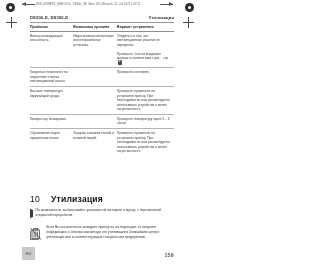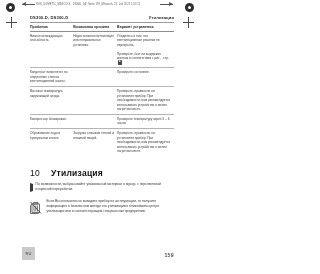--- a/index.html
+++ b/index.html
@@ -52,21 +52,21 @@
   tr.brow td{border-bottom:.45px solid #b4b4b4;}
   tr.norule td{border-bottom:none;}
   td.blank{color:transparent;}
 
   .chip{display:inline-block;background:#4a4a4a;color:#fff;font-size:2.6px;
     line-height:1;padding:.9px 1.2px;border-radius:.4px;vertical-align:middle;
     margin:0 .6px;font-weight:bold;}
 
   
   .sec{display:flex;align-items:baseline;margin-top:12px;}
-  .sec-num{font-size:8.5px;font-weight:normal;color:#111;width:21px;letter-spacing:.2px;}
+  .sec-num{font-size:8.5px;font-weight:normal;color:#111;width:21px;letter-spacing:.2px;margin-top:26px;}
   .sec-title{font-size:8.5px;font-weight:bold;color:#111;letter-spacing:.25px;}
 
   .bullet{display:flex;margin-top:4.4px;gap:2.6px;}
   .bullet .tri{flex:0 0 auto;margin-top:.9px;
     border-top:1.9px solid transparent;border-bottom:1.9px solid transparent;
     border-left:3px solid #3a3a3a;}
   .bullet p{margin:0;font-size:3.3px;line-height:1.5;color:#333;letter-spacing:.02px;}
 
   .weee-row{display:flex;margin-top:7px;gap:3.4px;align-items:flex-start;}
   .weee-icon{flex:0 0 auto;width:13px;height:15px;position:relative;margin-top:.6px;}

